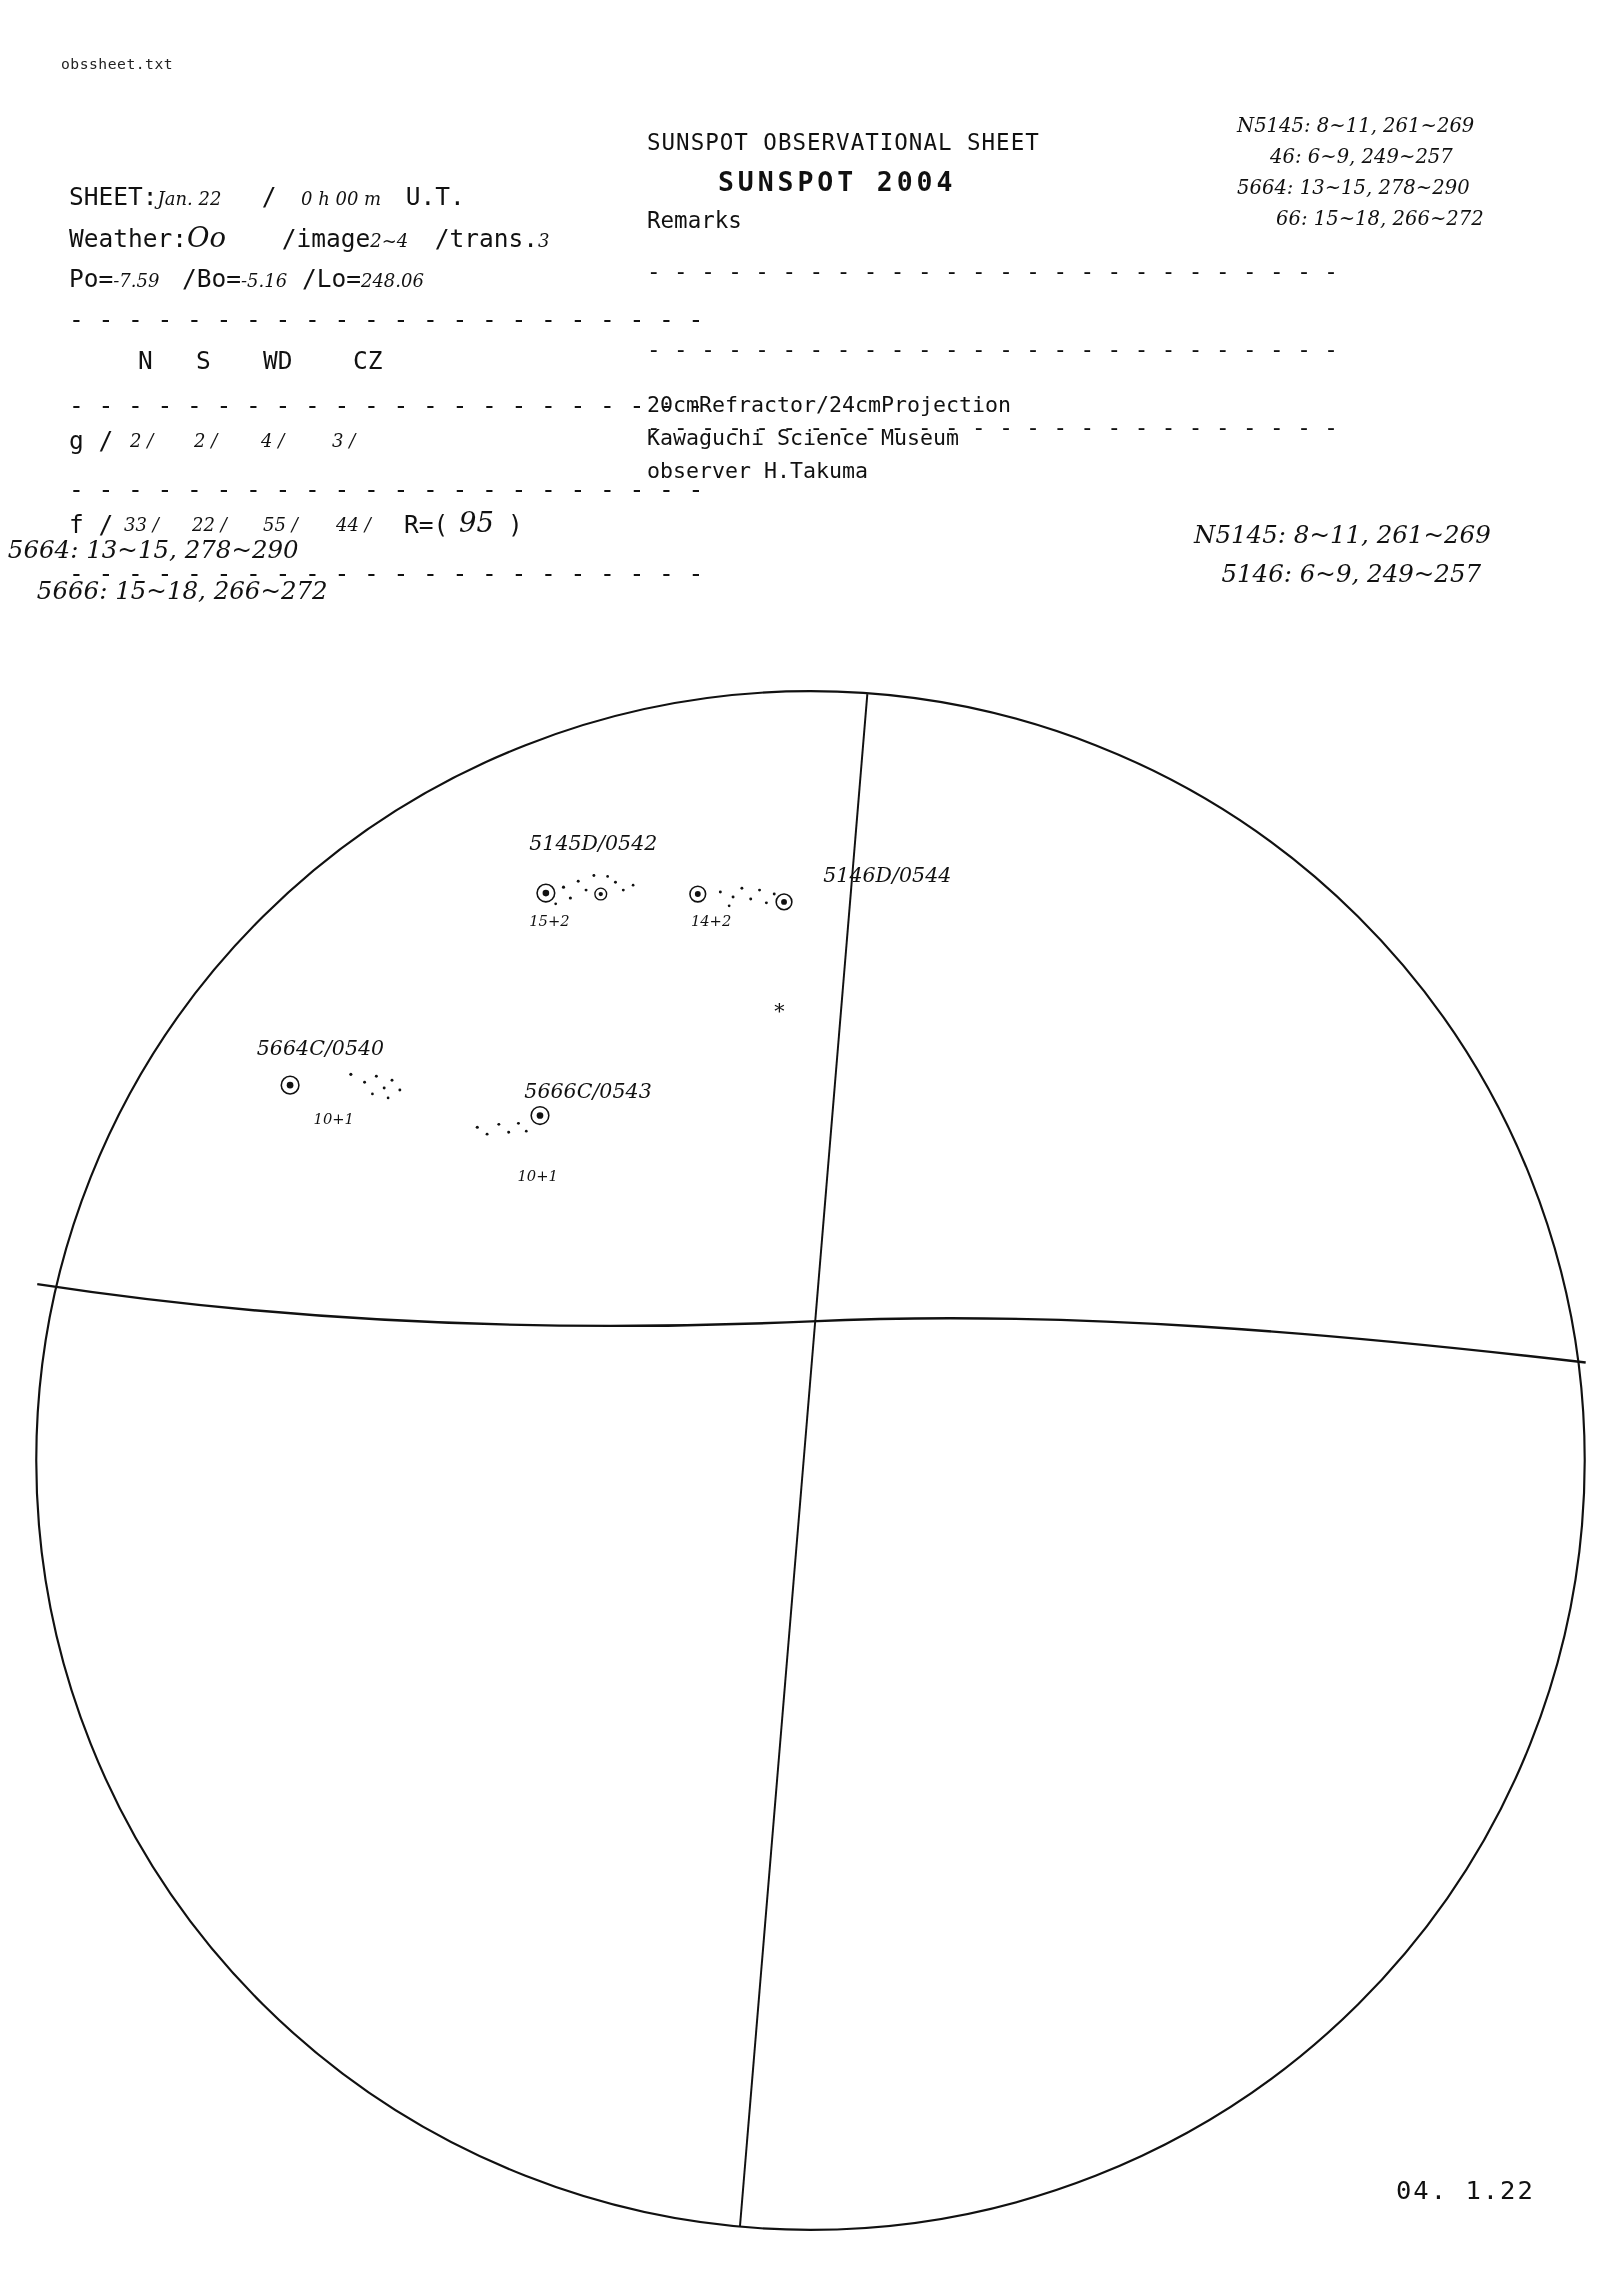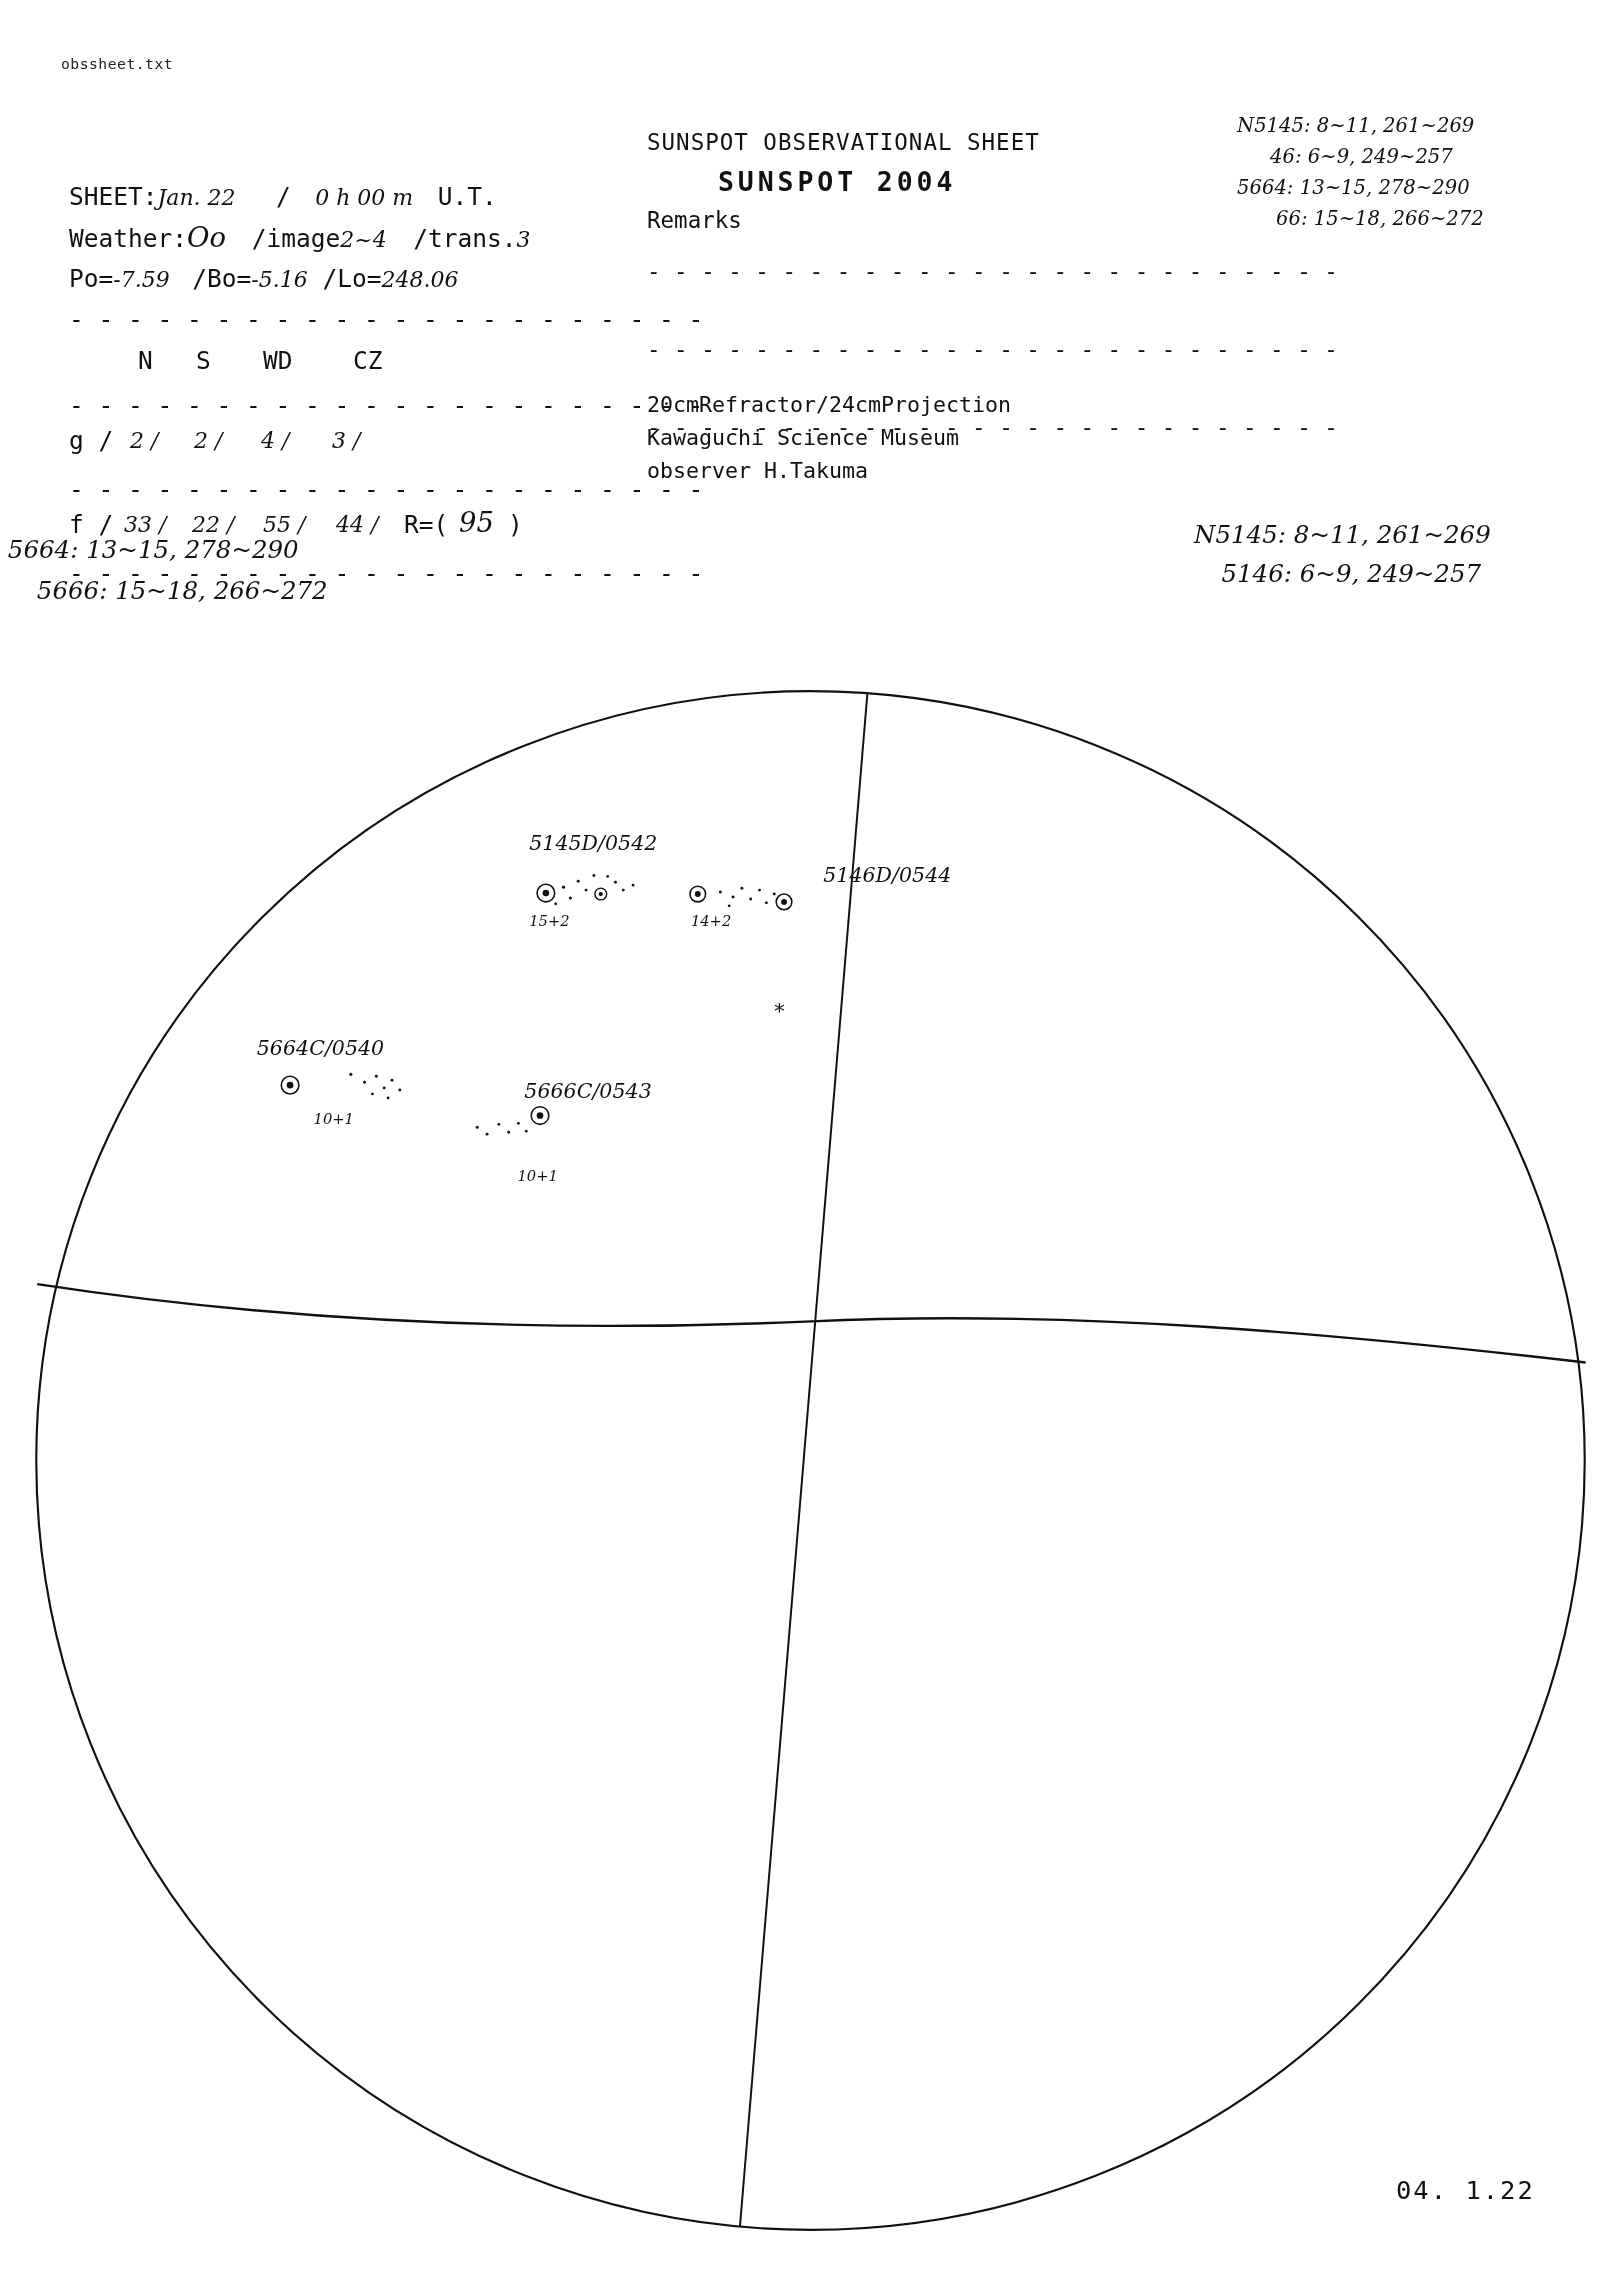--- a/index.html
+++ b/index.html
@@ -34,21 +34,21 @@
   #leftblock {
     left: 69px; top: 176px;
     width: 627px;
     font-size: 24.5px;
     line-height: 41px;
   }
   .row { position: relative; height: 41px; white-space: nowrap; }
   .hw {
     font-family: "DejaVu Serif", serif;
     font-style: italic;
-    font-size: 22px;
+    font-size: 18px;
   }
   .dashline {
     font-size: 24.5px;
     letter-spacing: 0px;
     color: #111;
     white-space: nowrap;
   }
 
   
   #centerblock {
@@ -150,21 +150,21 @@
 
     <div class="row">
       <span class="mono">SHEET:</span><span class="hw">Jan. 22</span>
       <span class="mono" style="margin-left:25.5px">/</span>
       <span class="hw" style="margin-left:9.8px">0 h 00 m</span>
       <span class="mono" style="margin-left:9.8px">U.T.</span>
     </div>
 
     <div class="row">
       <span class="mono">Weather:</span><span class="hw" style="font-size:27.4px">Oo</span>
-      <span class="mono" style="margin-left:11px">/image</span><span class="hw">2~4</span>
+      <span class="mono" style="margin-left:41px">/image</span><span class="hw">2~4</span>
       <span class="mono" style="margin-left:11.8px">/trans.</span><span class="hw">3</span>
     </div>
 
     <div class="row">
       <span class="mono">Po=</span><span class="hw">-7.59</span>
       <span class="mono" style="margin-left:7.8px">/Bo=</span><span class="hw">-5.16</span>
       <span class="mono">/Lo=</span><span class="hw">248.06</span>
     </div>
 
     <div class="row dashline">- - - - - - - - - - - - - - - - - - - - - -</div>

